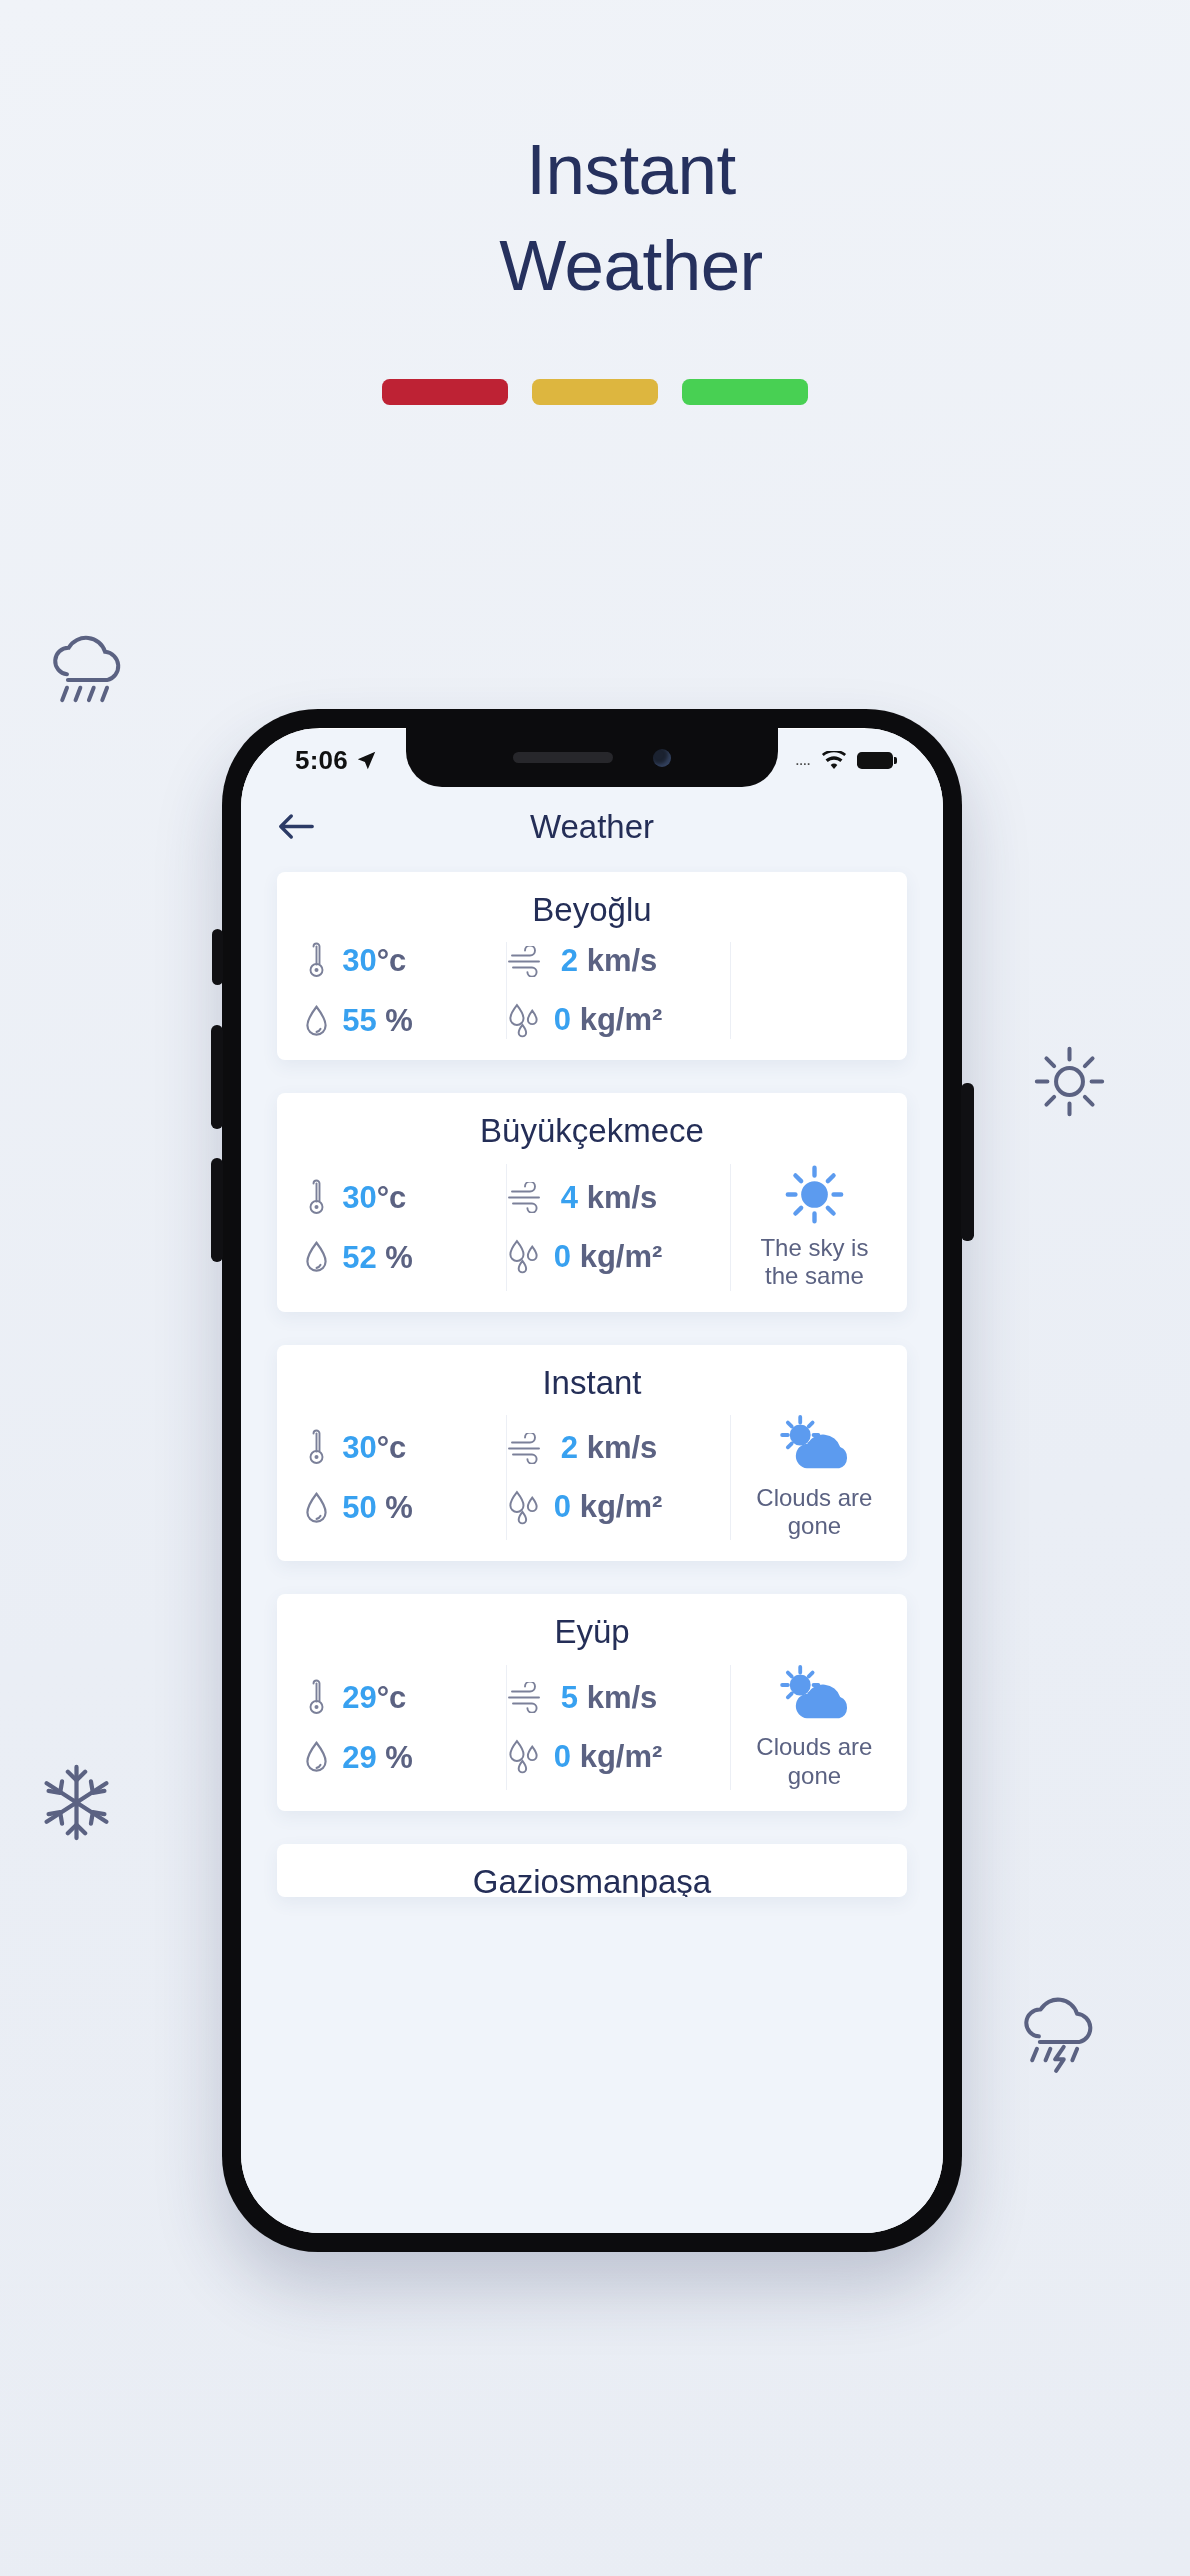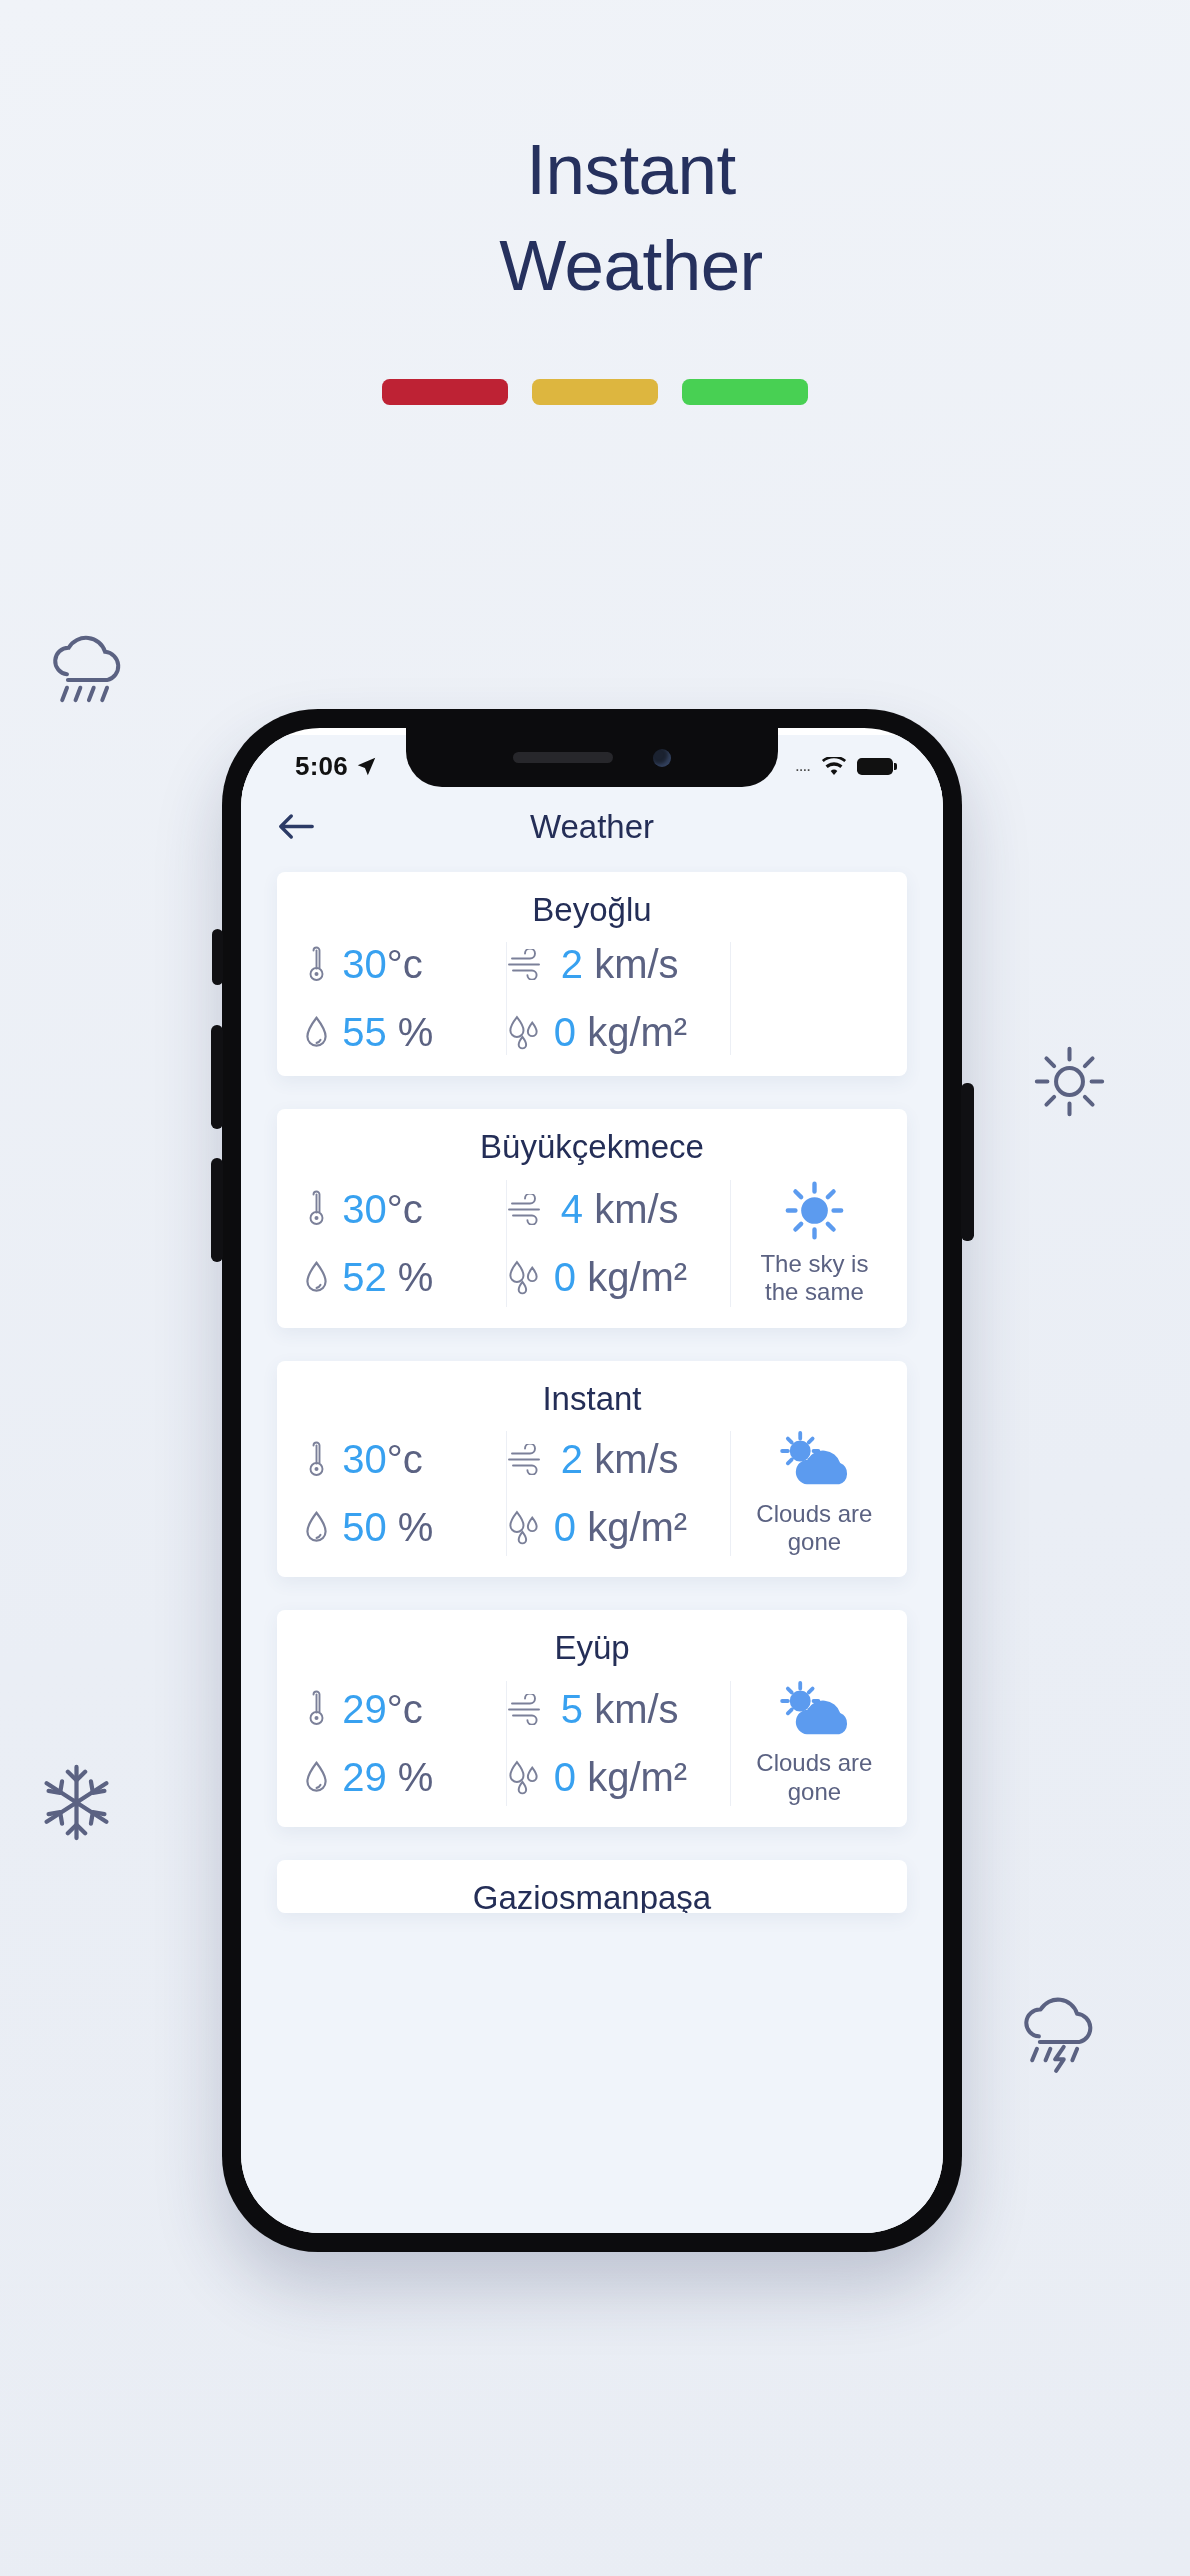--- a/index.html
+++ b/index.html
@@ -75,21 +75,21 @@
     border-bottom-right-radius: 36px;
     z-index: 6;
     display: flex; align-items: center; justify-content: center; gap: 40px;
   }
   .speaker { width: 100px; height: 10.5px; background:#27272b; border-radius: 5.8px; }
   .camera  { width: 18px; height: 18px; background:#1b2230; border-radius: 50%;
              box-shadow: inset -2.9px -2.9px 3.8px rgba(70,90,130,.55); }
 
   
   .statusbar {
-    position: absolute; top: 7px; left: 0; right: 0; height: 59px;
+    position: absolute; top: 1px; left: 0; right: 0; height: 59px;
     background: #f0f4fa;
     display: flex; align-items: center; justify-content: space-between;
     padding: 3.8px 50px 0 54px;
     z-index: 5;
   }
   .st-time {
     font-size: 26px; font-weight: 600; color:#111; letter-spacing: 0.2px;
     display:flex; align-items:center; gap:7.7px;
   }
   .st-right { display:flex; align-items:center; gap: 10.5px; }
@@ -135,21 +135,21 @@
     font-weight: 400; margin-bottom: 13.4px;
   }
   .card-body { display: flex; align-items: stretch; }
   .col { display:flex; flex-direction: column; justify-content: center; gap: 23px; }
   .col-a { flex: 0 0 192px; padding-left: 13.4px; }
   .col-b { flex: 0 0 225px; 
            border-left: 1.9px solid #eceff5; border-right: 1.9px solid #eceff5; margin-left: 24px; }
   .col-c { flex: 1 1 auto; display:flex; flex-direction: column;
            align-items: center; justify-content: center; gap: 9.6px; padding-left: 3.8px;}
   .metric { display: flex; align-items: center; gap: 13.4px; }
-  .metric .val { font-size: 40px; color: #38a1f0; font-weight: 400; white-space: nowrap;}
+  .metric .val { font-size: 31px; color: #38a1f0; font-weight: 700; white-space: nowrap;}
   .metric .val .unit { color:#5b6282; }
   .cond-text {
     text-align: center; font-size: 24px; color:#5b6282; line-height: 1.18;
     max-width: 134px;
   }
   .icon-wrap { line-height: 0; }
 
   
   .card.partial { margin-bottom: 0; padding-bottom: 0; height: 53px; overflow: hidden; }
 </style>

